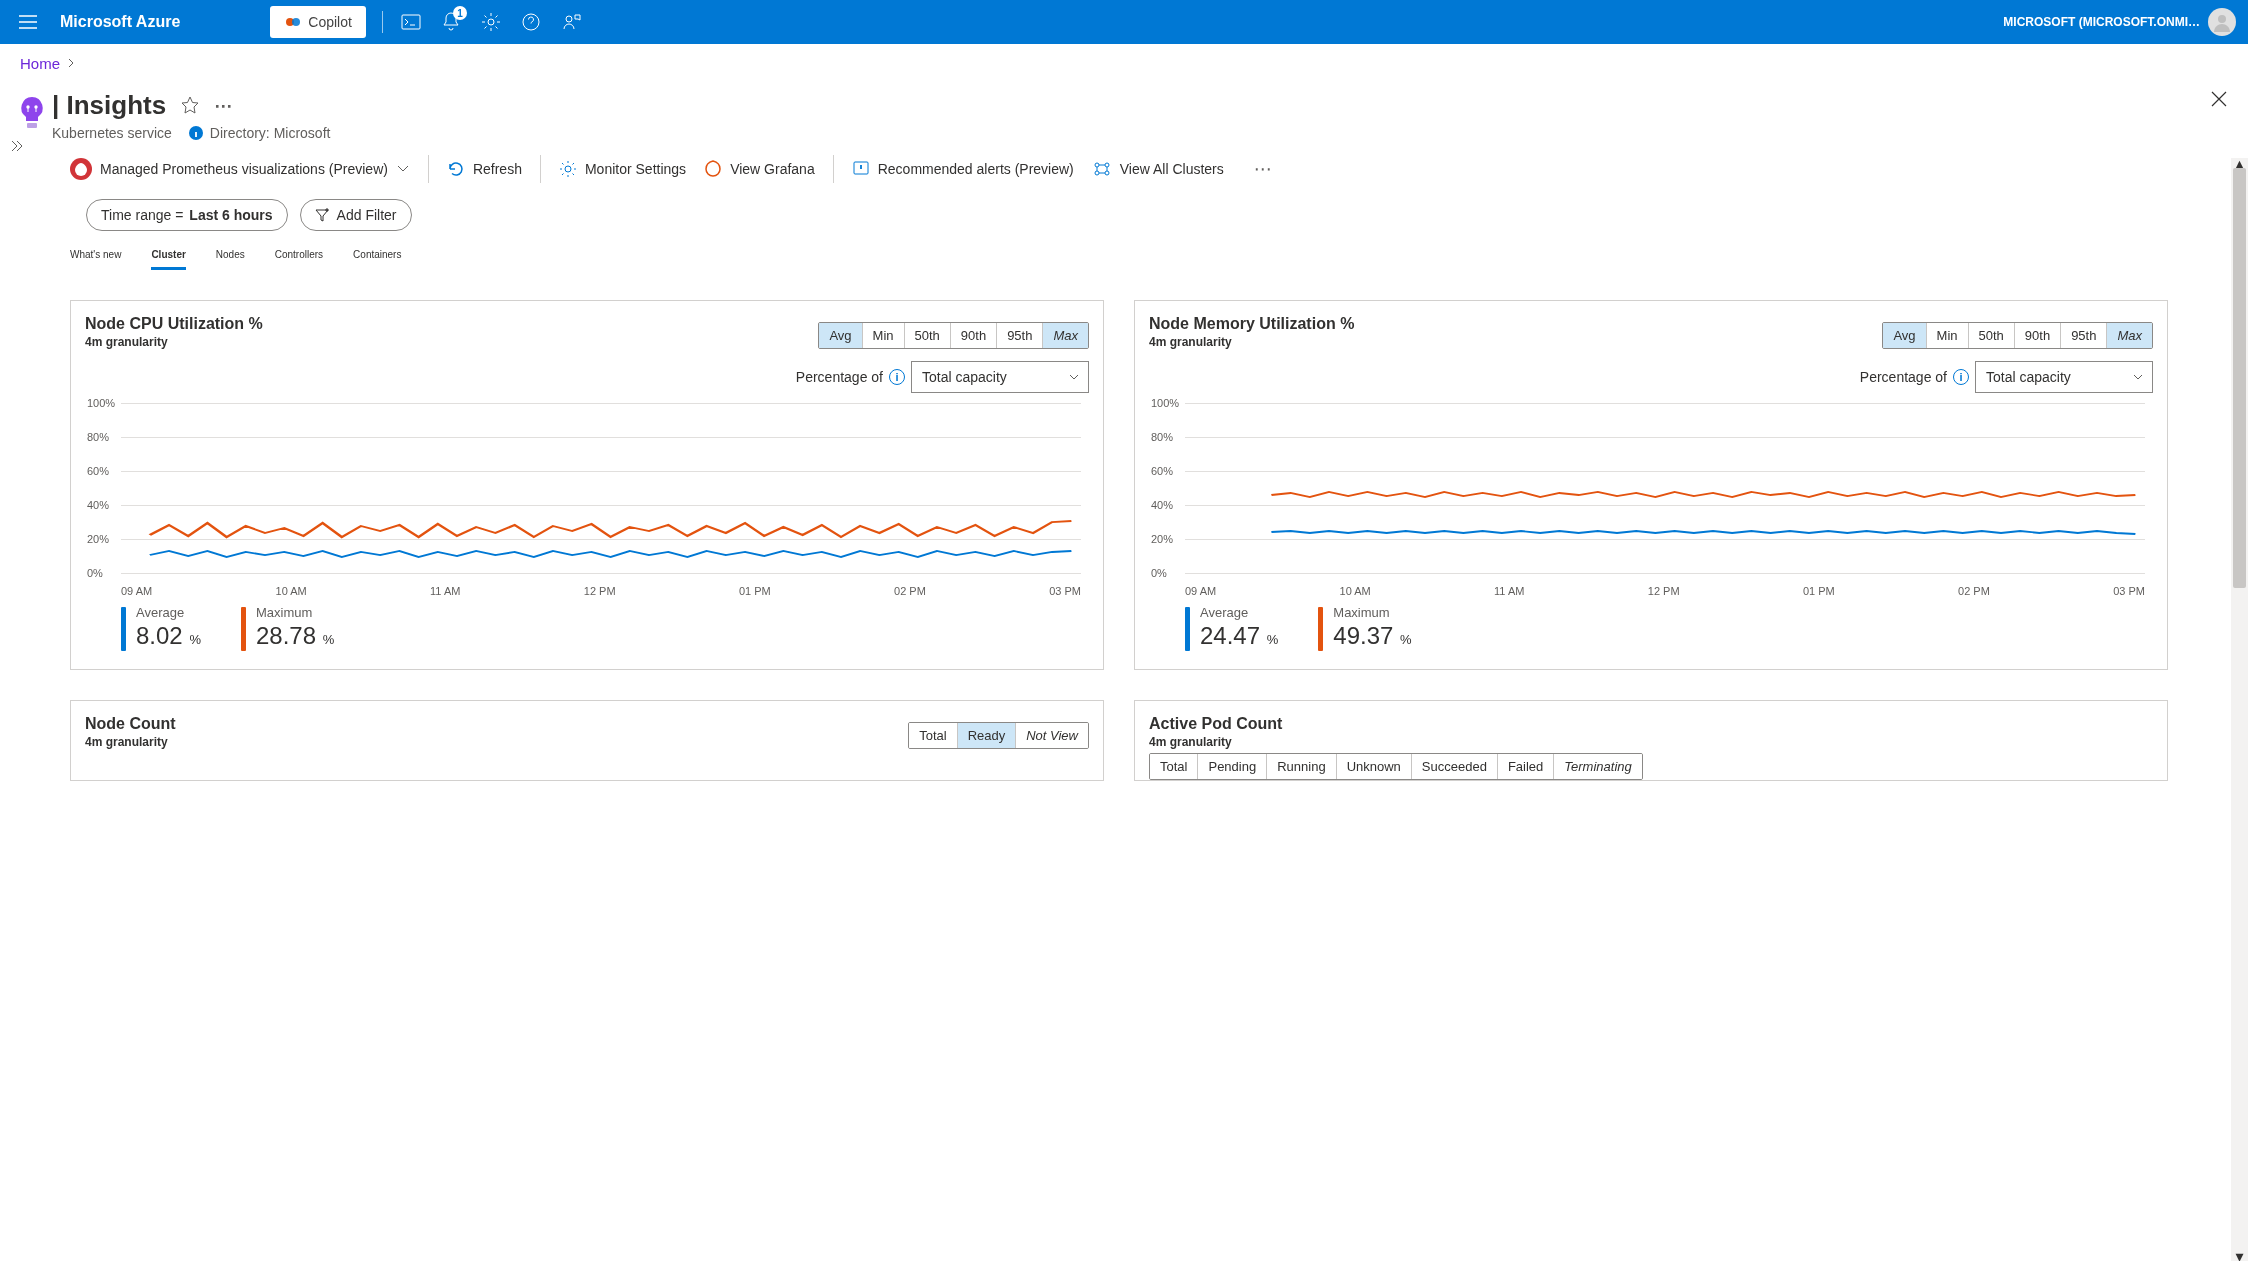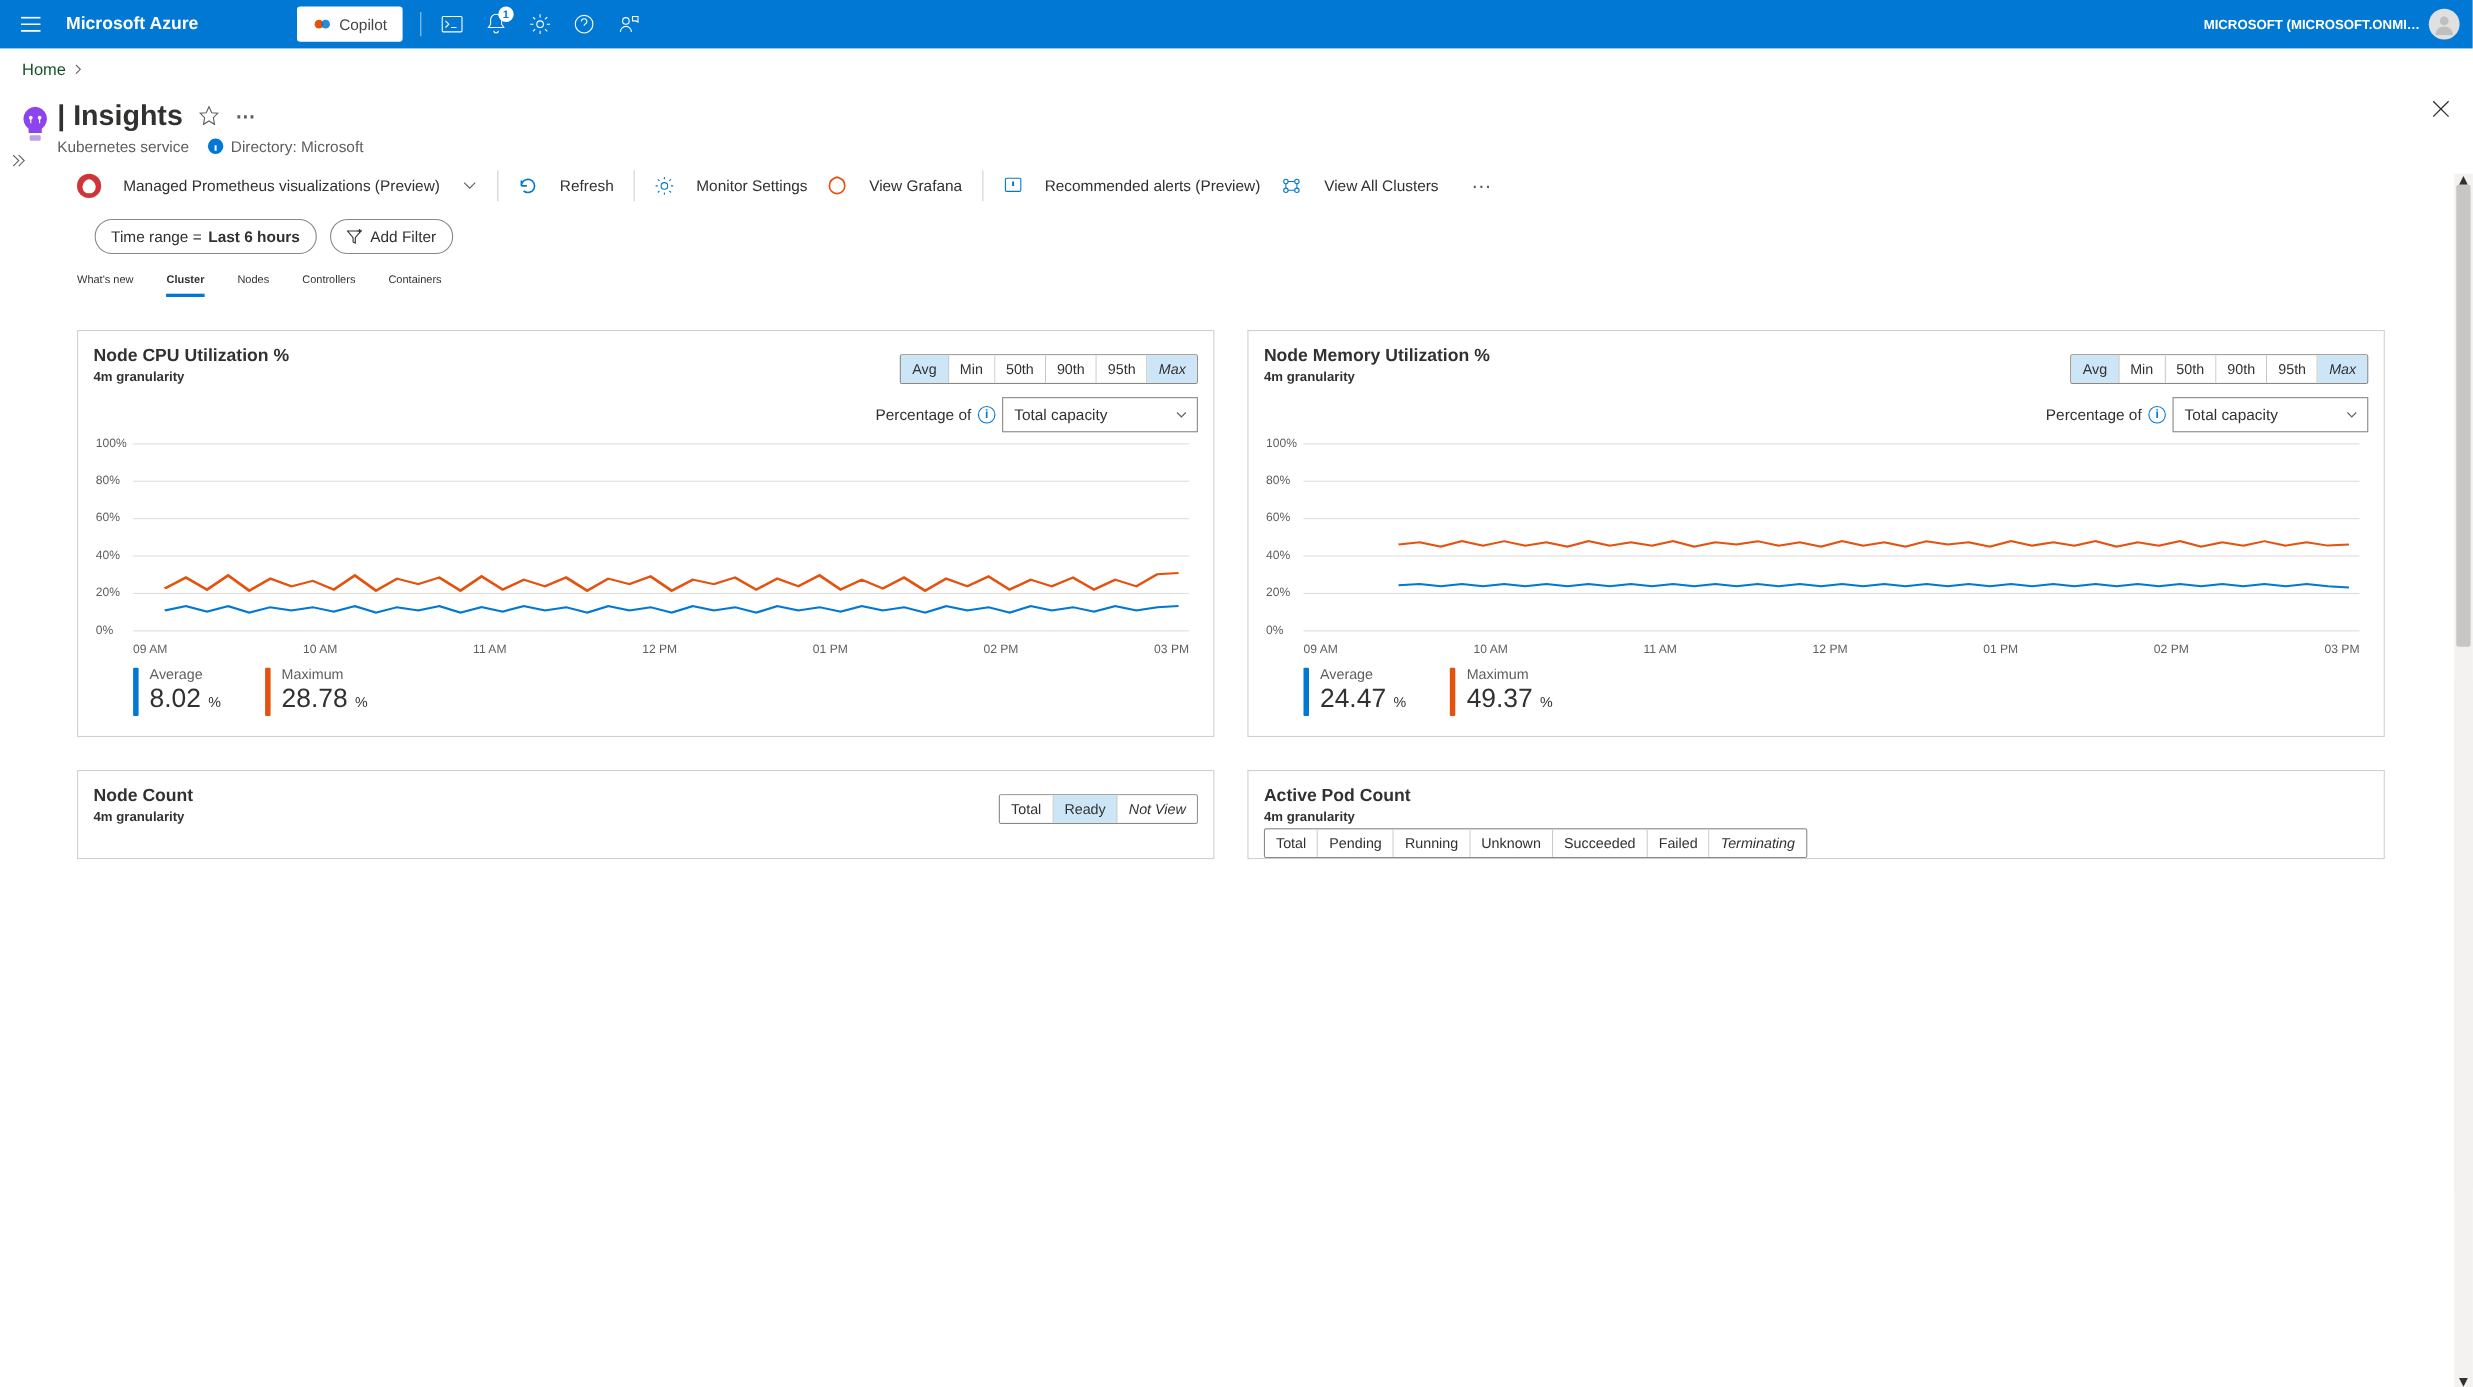--- a/index.html
+++ b/index.html
@@ -16,37 +16,37 @@
   .copilot-btn { background:#fff; color:#444; border:none; height:32px; border-radius:3px; padding:0 14px; display:flex; align-items:center; gap:6px; font-size:14px; cursor:pointer; font-weight:400; }
   .topicons { display:flex; align-items:center; gap:16px; margin-left:16px; }
   .topicons .sep { width:1px; height:22px; background:rgba(255,255,255,.6); }
   .topicons .ico { position:relative; cursor:pointer; display:flex; align-items:center; justify-content:center; width:24px; height:24px; }
   .badge { position:absolute; top:-4px; right:-4px; background:#fff; color:#0078d4; font-size:10px; font-weight:700; border-radius:50%; width:14px; height:14px; display:flex; align-items:center; justify-content:center; }
   .topuser { margin-left:auto; display:flex; align-items:center; gap:8px; font-size:12px; font-weight:700; }
   .avatar { width:28px; height:28px; border-radius:50%; background:#e0e0e0; display:flex; align-items:center; justify-content:center; }
 
   
   .breadcrumb { height: 38px; display:flex; align-items:center; padding:0 20px; font-size:15px; }
-  .breadcrumb a { color:#14532d; text-decoration:none; }
+  .breadcrumb a { color:#6d28d9; text-decoration:none; }
   .breadcrumb .chev { margin:0 6px; color:#605e5c; }
 
   
   .pagehead { display:flex; align-items:flex-start; padding: 8px 20px 0 12px; }
   .pagehead .bulb { width:40px; display:flex; justify-content:center; padding-top:6px; }
   .pagehead .titles { flex:1; }
   .pagehead h1 { font-size:26px; font-weight:600; display:flex; align-items:center; gap:14px; }
   .pagehead h1 .star { color:#605e5c; cursor:pointer; }
   .pagehead h1 .dots { color:#605e5c; cursor:pointer; font-size:18px; }
   .pagehead .sub { display:flex; align-items:center; gap:16px; color:#605e5c; font-size:14px; margin-top:4px; }
   .pagehead .close { cursor:pointer; }
 
   
   .content { margin-left: 40px; position:relative; }
   .toolbar { display:flex; align-items:center; gap:18px; padding:14px 20px 8px 30px; font-size:14px; }
-  .toolbar .item { display:flex; align-items:center; gap:20px; color:#323130; cursor:pointer; }
+  .toolbar .item { display:flex; align-items:center; gap:8px; color:#323130; cursor:pointer; }
   .toolbar .sep { width:1px; height:28px; background:#d2d0ce; }
   .toolbar .pill-warn { width:22px; height:22px; border-radius:50%; background:#d13438; display:flex; align-items:center; justify-content:center; }
   .toolbar .dots { cursor:pointer; color:#605e5c; font-size:18px; letter-spacing:2px; margin-left:12px; }
 
   
   .filters { display:flex; align-items:center; gap:12px; padding:8px 20px 0 46px; }
   .pill { border:1px solid #8a8886; border-radius:18px; height:32px; padding:0 14px; display:flex; align-items:center; font-size:14px; cursor:pointer; background:#fff; gap:6px; }
   .pill b { font-weight:600; }
 
   

